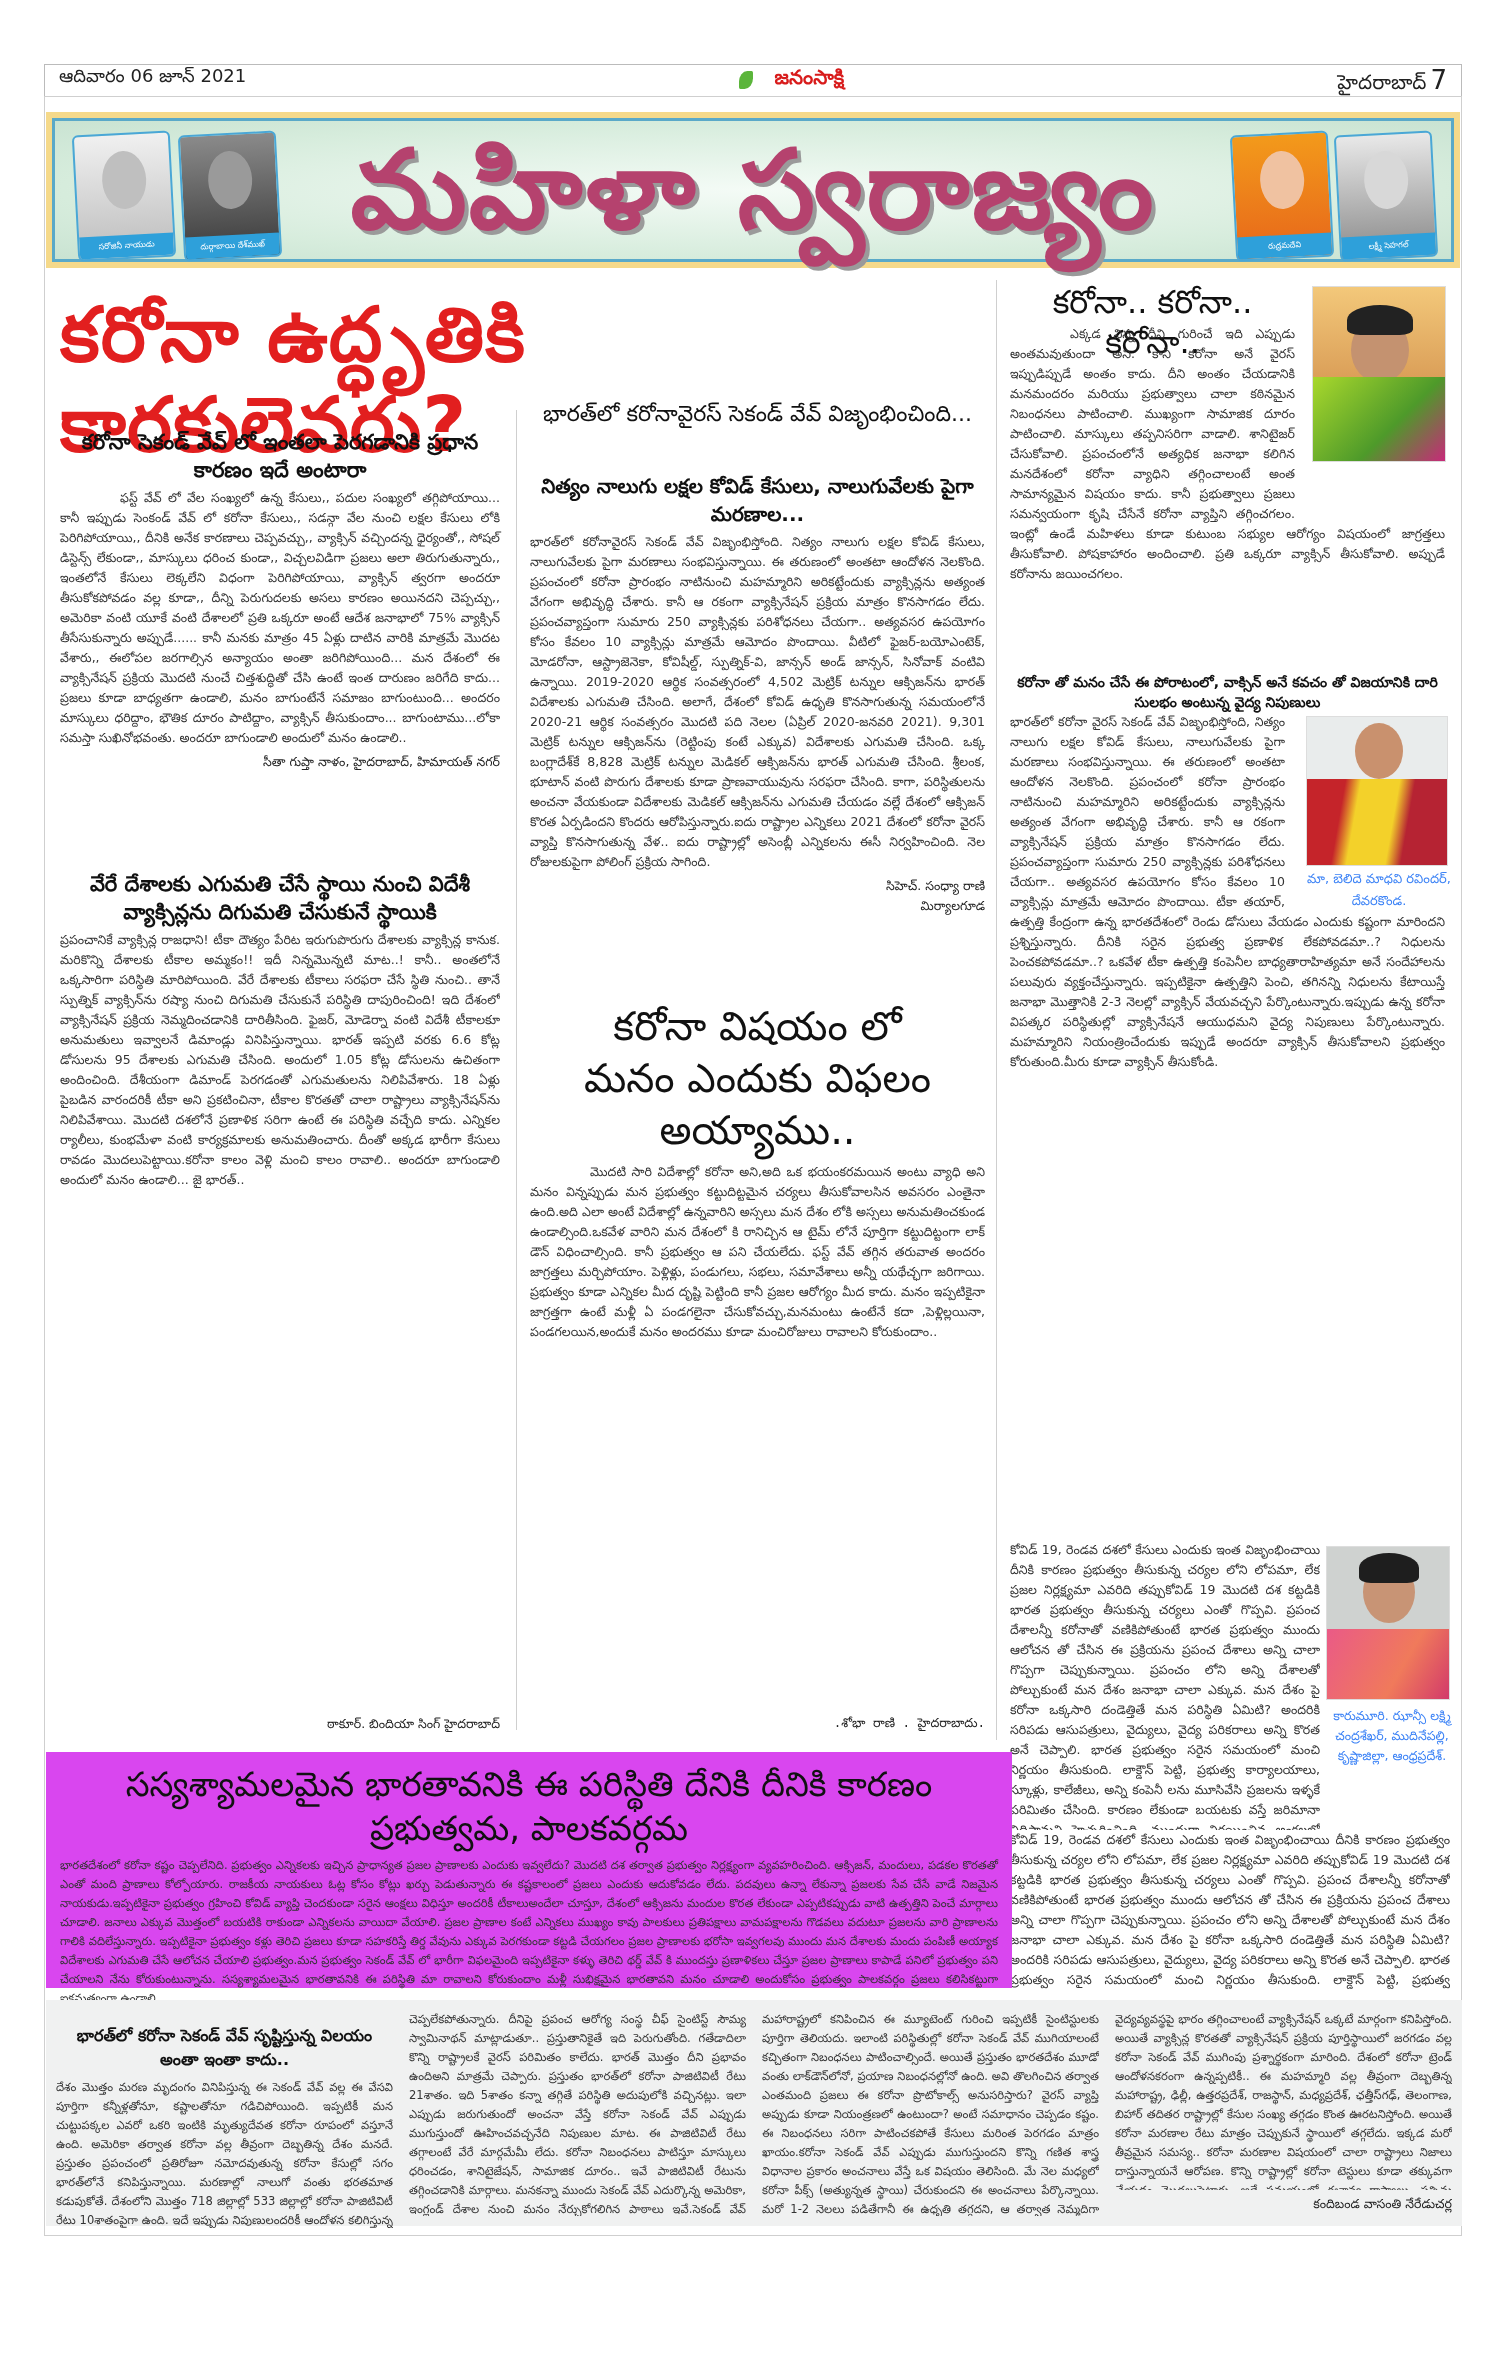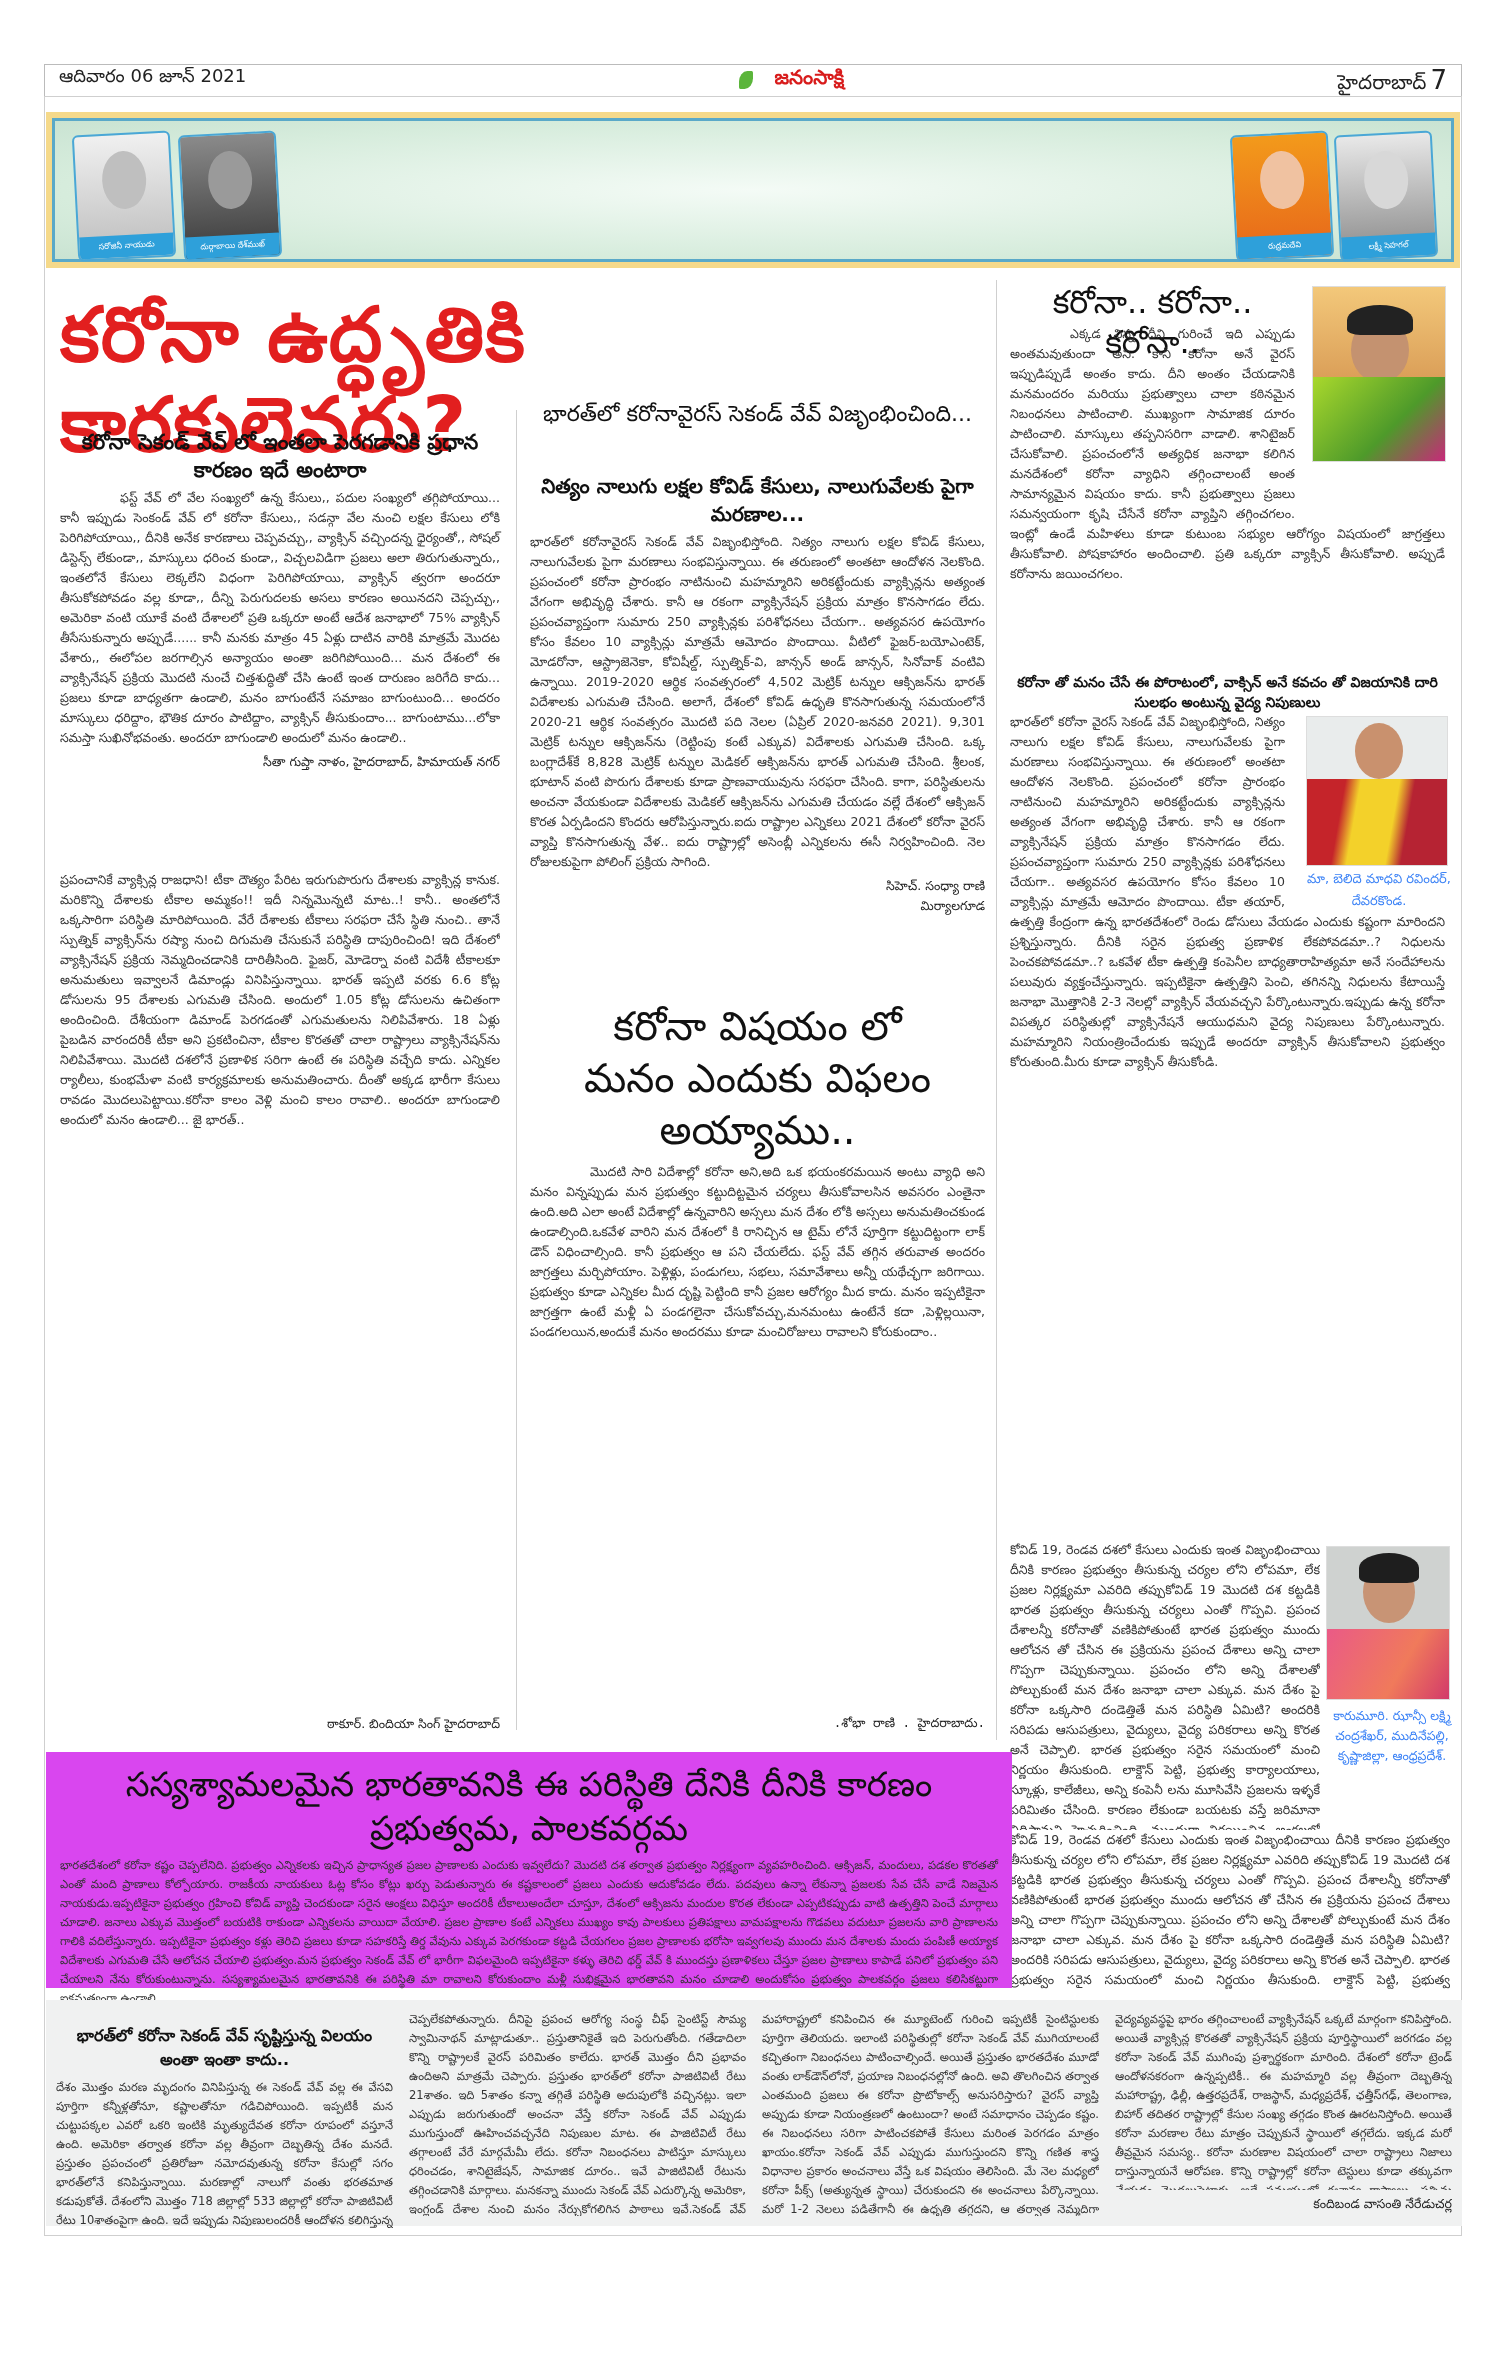--- a/index.html
+++ b/index.html
@@ -65,39 +65,41 @@
 <div class="banner">
   <div class="banner-inner">
     <div class="portrait p1">
         <div class="face"></div>
         <div class="cap">సరోజినీ నాయుడు</div>
       </div>
     <div class="portrait p2">
         <div class="face" style="background:#9a9a9a"></div>
         <div class="cap">దుర్గాబాయి దేశ్‌ముఖ్</div>
       </div>
+    <div class="banner-title">మహిళా స్వరాజ్యం</div>
     <div class="portrait p3">
         <div class="face"></div>
         <div class="cap">రుద్రమదేవి</div>
       </div>
     <div class="portrait p4">
         <div class="face" style="background:#d8d8d8"></div>
         <div class="cap">లక్ష్మీ సెహగల్</div>
       </div>
   </div>
 </div>
 
 <div class="headline">కరోనా ఉద్ధృతికి కారకులెవరు?</div>
 
 <div class="col" style="left:60px; top:428px; width:440px;">
   <div class="sub">కరోనా సెకండ్ వేవ్ లో ఇంతలా పెరగడానికి ప్రధాన కారణం ఇదే అంటారా</div>
   <div class="body">ఫస్ట్ వేవ్ లో వేల సంఖ్యలో ఉన్న కేసులు,, పదుల సంఖ్యలో తగ్గిపోయాయి... కానీ ఇప్పుడు సెంకండ్ వేవ్ లో కరోనా కేసులు,, సడన్గా వేల నుంచి లక్షల కేసులు లోకి పెరిగిపోయాయి,, దీనికి అనేక కారణాలు చెప్పవచ్చు,, వ్యాక్సిన్ వచ్చిందన్న ధైర్యంతో,, సోషల్ డిస్టెన్స్ లేకుండా,, మాస్కులు ధరించ కుండా,, విచ్చలవిడిగా ప్రజలు అలా తిరుగుతున్నారు,, ఇంతలోనే కేసులు లెక్కలేని విధంగా పెరిగిపోయాయి, వ్యాక్సిన్ త్వరగా అందరూ తీసుకోకపోవడం వల్ల కూడా,, దీన్ని పెరుగుదలకు అసలు కారణం అయినదని చెప్పచ్చు,, అమెరికా వంటి యూకే వంటి దేశాలలో ప్రతి ఒక్కరూ అంటే ఆదేశ జనాభాలో 75% వ్యాక్సిన్ తీసేసుకున్నారు అప్పుడే...... కానీ మనకు మాత్రం 45 ఏళ్లు దాటిన వారికి మాత్రమే మొదట వేశారు,, ఈలోపల జరగాల్సిన అన్యాయం అంతా జరిగిపోయింది... మన దేశంలో ఈ వ్యాక్సినేషన్ ప్రక్రియ మొదటి నుంచే చిత్తశుద్ధితో చేసి ఉంటే ఇంత దారుణం జరిగేది కాదు... ప్రజలు కూడా బాధ్యతగా ఉండాలి, మనం బాగుంటేనే సమాజం బాగుంటుంది... అందరం మాస్కులు ధరిద్దాం, భౌతిక దూరం పాటిద్దాం, వ్యాక్సిన్ తీసుకుందాం... బాగుంటాము...లోకా సమస్తా సుఖినోభవంతు. అందరూ బాగుండాలి అందులో మనం ఉండాలి..</div>
   <div class="byline">సీతా గుప్తా నాళం, హైదరాబాద్, హిమాయత్ నగర్</div>
 </div>
 <div class="col" style="left:60px; top:870px; width:440px; height:720px; overflow:hidden;">
+  <div class="sub">వేరే దేశాలకు ఎగుమతి చేసే స్థాయి నుంచి విదేశీ వ్యాక్సిన్లను దిగుమతి చేసుకునే స్థాయికి</div>
   <div class="body" style="text-indent:0">ప్రపంచానికే వ్యాక్సిన్ల రాజధాని! టీకా దౌత్యం పేరిట ఇరుగుపొరుగు దేశాలకు వ్యాక్సిన్ల కానుక. మరికొన్ని దేశాలకు టీకాల అమ్మకం!! ఇదీ నిన్నమొన్నటి మాట..! కానీ.. అంతలోనే ఒక్కసారిగా పరిస్థితి మారిపోయింది. వేరే దేశాలకు టీకాలు సరఫరా చేసే స్థితి నుంచి.. తానే స్పుత్నిక్ వ్యాక్సిన్‌ను రష్యా నుంచి దిగుమతి చేసుకునే పరిస్థితి దాపురించింది! ఇది దేశంలో వ్యాక్సినేషన్ ప్రక్రియ నెమ్మదించడానికి దారితీసింది. ఫైజర్, మోడెర్నా వంటి విదేశీ టీకాలకూ అనుమతులు ఇవ్వాలనే డిమాండ్లు వినిపిస్తున్నాయి. భారత్ ఇప్పటి వరకు 6.6 కోట్ల డోసులను 95 దేశాలకు ఎగుమతి చేసింది. అందులో 1.05 కోట్ల డోసులను ఉచితంగా అందించింది. దేశీయంగా డిమాండ్ పెరగడంతో ఎగుమతులను నిలిపివేశారు. 18 ఏళ్లు పైబడిన వారందరికీ టీకా అని ప్రకటించినా, టీకాల కొరతతో చాలా రాష్ట్రాలు వ్యాక్సినేషన్‌ను నిలిపివేశాయి. మొదటి దశలోనే ప్రణాళిక సరిగా ఉంటే ఈ పరిస్థితి వచ్చేది కాదు. ఎన్నికల ర్యాలీలు, కుంభమేళా వంటి కార్యక్రమాలకు అనుమతించారు. దీంతో అక్కడ భారీగా కేసులు రావడం మొదలుపెట్టాయి.కరోనా కాలం వెళ్లి మంచి కాలం రావాలి.. అందరూ బాగుండాలి అందులో మనం ఉండాలి... జై భారత్..</div>
 </div>
 <div class="byline" style="position:absolute; left:60px; top:1712px; width:440px;">ఠాకూర్. బిందియా సింగ్ హైదరాబాద్</div>
 
 <div class="rule" style="left:516px; top:410px; width:1px; height:1320px;"></div>
 
 <div class="col" style="left:530px; top:400px; width:455px;">
   <div class="sub" style="font-size:22px; font-weight:normal;">భారత్‌లో కరోనావైరస్ సెకండ్ వేవ్ విజృంభించింది...</div>
   <div class="sub" style="font-size:20px;margin-top:44px;">నిత్యం నాలుగు లక్షల కోవిడ్ కేసులు, నాలుగువేలకు పైగా మరణాల...</div>
   <div class="body" style="text-indent:0">భారత్‌లో కరోనావైరస్ సెకండ్ వేవ్ విజృంభిస్తోంది. నిత్యం నాలుగు లక్షల కోవిడ్ కేసులు, నాలుగువేలకు పైగా మరణాలు సంభవిస్తున్నాయి. ఈ తరుణంలో అంతటా ఆందోళన నెలకొంది. ప్రపంచంలో కరోనా ప్రారంభం నాటినుంచి మహమ్మారిని అరికట్టేందుకు వ్యాక్సిన్లను అత్యంత వేగంగా అభివృద్ధి చేశారు. కానీ ఆ రకంగా వ్యాక్సినేషన్ ప్రక్రియ మాత్రం కొనసాగడం లేదు. ప్రపంచవ్యాప్తంగా సుమారు 250 వ్యాక్సిన్లకు పరిశోధనలు చేయగా.. అత్యవసర ఉపయోగం కోసం కేవలం 10 వ్యాక్సిన్లు మాత్రమే ఆమోదం పొందాయి. వీటిలో ఫైజర్-బయోఎంటెక్, మోడరోనా, ఆస్ట్రాజెనెకా, కోవిషీల్డ్, స్పుత్నిక్-వి, జాన్సన్ అండ్ జాన్సన్, సినోవాక్ వంటివి ఉన్నాయి. 2019-2020 ఆర్థిక సంవత్సరంలో 4,502 మెట్రిక్ టన్నుల ఆక్సిజన్‌ను భారత్ విదేశాలకు ఎగుమతి చేసింది. అలాగే, దేశంలో కోవిడ్ ఉధృతి కొనసాగుతున్న సమయంలోనే 2020-21 ఆర్థిక సంవత్సరం మొదటి పది నెలల (ఏప్రిల్ 2020-జనవరి 2021). 9,301 మెట్రిక్ టన్నుల ఆక్సిజన్‌ను (రెట్టింపు కంటే ఎక్కువ) విదేశాలకు ఎగుమతి చేసింది. ఒక్క బంగ్లాదేశ్‌కే 8,828 మెట్రిక్ టన్నుల మెడికల్ ఆక్సిజన్‌ను భారత్ ఎగుమతి చేసింది. శ్రీలంక, భూటాన్ వంటి పొరుగు దేశాలకు కూడా ప్రాణవాయువును సరఫరా చేసింది. కాగా, పరిస్థితులను అంచనా వేయకుండా విదేశాలకు మెడికల్ ఆక్సిజన్‌ను ఎగుమతి చేయడం వల్లే దేశంలో ఆక్సిజన్ కొరత ఏర్పడిందని కొందరు ఆరోపిస్తున్నారు.ఐదు రాష్ట్రాల ఎన్నికలు 2021 దేశంలో కరోనా వైరస్ వ్యాప్తి కొనసాగుతున్న వేళ.. ఐదు రాష్ట్రాల్లో అసెంబ్లీ ఎన్నికలను ఈసీ నిర్వహించింది. నెల రోజులకుపైగా పోలింగ్ ప్రక్రియ సాగింది.</div>

